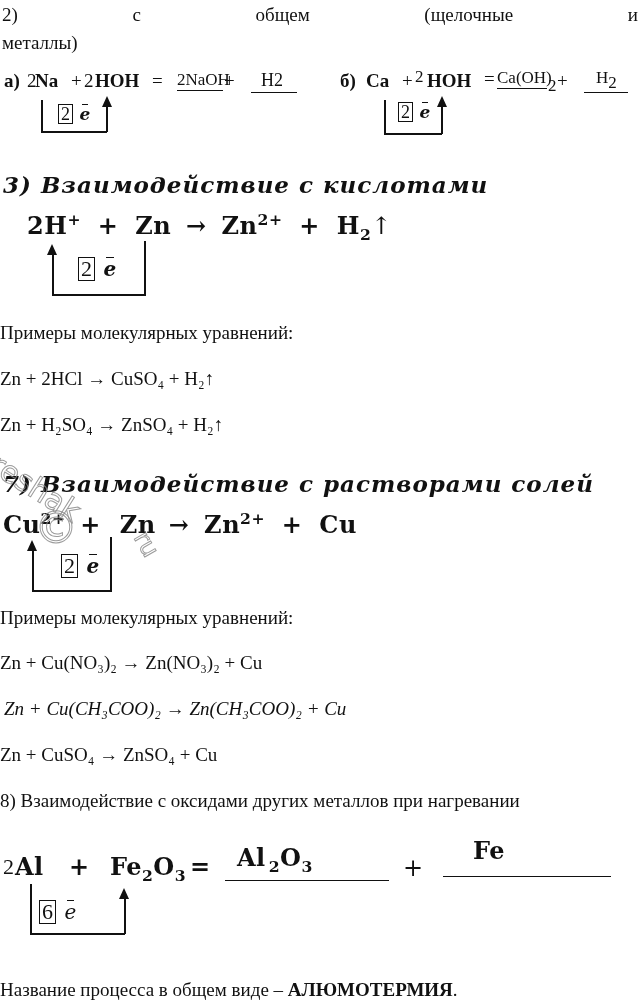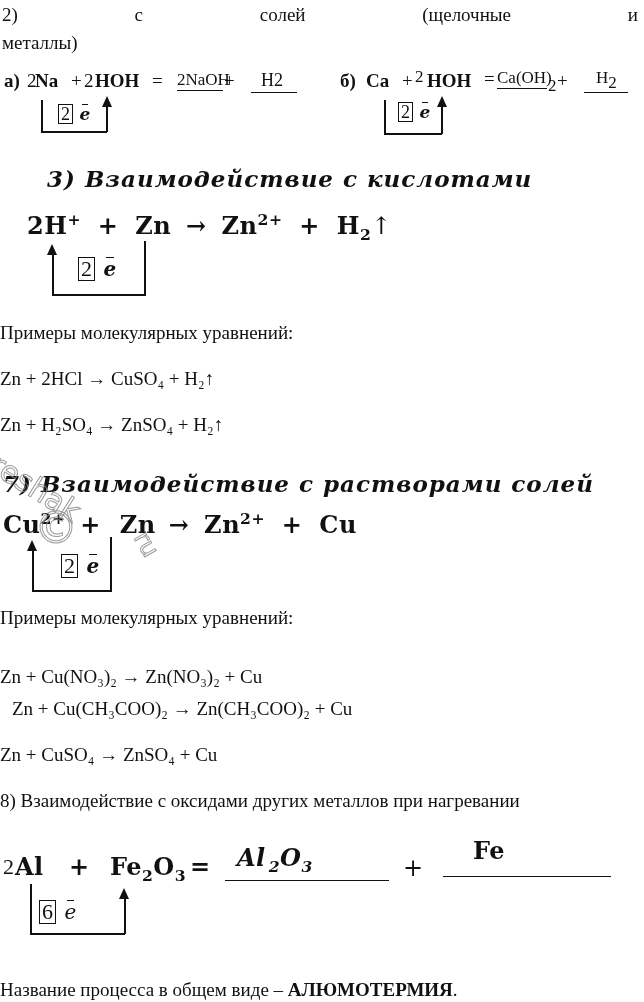--- a/index.html
+++ b/index.html
@@ -19,21 +19,21 @@
   .arrow-up { position: absolute; width: 0; height: 0; border-left: 5px solid transparent; border-right: 5px solid transparent; border-bottom: 11px solid #111; }
   sub, sup { font-size: 65%; }
   .watermark { position: absolute; color: transparent; -webkit-text-stroke: 1px #8a8a8a; font-family: "DejaVu Sans", sans-serif; opacity: 0.85; }
 </style>
 </head>
 <body>
 
 <div class="abs p-text justify-line" style="left:2px; top:4px;">
   <span>2)</span>
   <span>с</span>
-  <span>солей</span>
+  <span>общем</span>
   <span>(щелочные</span>
   <span>и</span>
 </div>
 <div class="abs p-text" style="left:2px; top:32px;">металлы)</div>
 
 <div class="abs" style="left:4px; top:68px; height:30px;">
   <span class="abs bold serif" style="left:0; top:2px; font-size:19px;">а)</span>
   <span class="abs serif" style="left:23px; top:2px; font-size:19px;">2</span>
   <span class="abs bold serif" style="left:31px; top:2px; font-size:19px;">Na</span>
   <span class="abs serif" style="left:67px; top:2px; font-size:19px;">+</span>
@@ -73,21 +73,21 @@
 
 <div class="line" style="left:384px; top:100px; width:1.5px; height:34px;"></div>
 <div class="line" style="left:384px; top:133px; width:58px; height:1.5px;"></div>
 <div class="line" style="left:441px; top:106px; width:1.5px; height:28px;"></div>
 <div class="arrow-up" style="left:437px; top:96px;"></div>
 <div class="abs" style="left:398px; top:102px; font-size:18px;">
   <span class="boxnum">2</span>
   <span class="ebar" style="font-size:17px; margin-left:2px;">e</span>
 </div>
 
-<div class="abs heading-italic" style="left:3px; top:165px;margin-left:44px;">3) Взаимодействие с кислотами</div>
+<div class="abs heading-italic" style="left:3px; top:171px;">3) Взаимодействие с кислотами</div>
 <div class="abs eq-big" style="left:27px; top:210px;">
   <span>2H</span><sup>+</sup>
   <span style="margin-left:8px;">+</span>
   <span style="margin-left:8px;">Zn</span>
   <span style="margin-left:6px;">→</span>
   <span style="margin-left:6px;">Zn</span><sup>2+</sup>
   <span style="margin-left:8px;">+</span>
   <span style="margin-left:8px;">H</span><sub>2</sub><span style="font-weight:normal;">↑</span>
 </div>
 
@@ -122,34 +122,34 @@
 <div class="abs" style="left:61px; top:553px; font-size:22px;">
   <span class="boxnum">2</span>
   <span class="ebar" style="font-size:20px; margin-left:3px;">e</span>
 </div>
 
 <div class="watermark" style="left:2px; top:446px; font-size:30px; transform: rotate(32deg); transform-origin: left top;">reshak</div>
 <div class="watermark" style="left:34px; top:502px; font-size:44px;">©</div>
 <div class="watermark" style="left:134px; top:530px; font-size:24px; transform: rotate(60deg);">ru</div>
 
 <div class="abs p-text" style="left:0; top:607px;">Примеры молекулярных уравнений:</div>
-<div class="abs p-text" style="left:0; top:652px;margin-top:14px;">Zn + Cu(NO₃)₂ → Zn(NO₃)₂ + Cu</div>
-<div class="abs p-text" style="left:12px; top:698px;">Zn + Cu(CH₃COO)₂ → Zn(CH₃COO)₂ + Cu</div>
+<div class="abs p-text" style="left:0; top:652px;">Zn + Cu(NO₃)₂ → Zn(NO₃)₂ + Cu</div>
+<div class="abs p-text" style="left:4px; top:698px;font-style:italic;">Zn + Cu(CH₃COO)₂ → Zn(CH₃COO)₂ + Cu</div>
 <div class="abs p-text" style="left:0; top:744px;">Zn + CuSO₄ → ZnSO₄ + Cu</div>
 
 <div class="abs p-text" style="left:0; top:790px;">8) Взаимодействие с оксидами других металлов при нагревании</div>
 
 <div class="abs" style="left:3px; top:848px; height:40px; width:640px;">
   <span class="abs serif" style="left:0; top:6px; font-size:22px;">2</span>
   <span class="abs eq-big" style="left:12px; top:4px;">Al</span>
   <span class="abs eq-big" style="left:66px; top:4px;">+</span>
   <span class="abs eq-big" style="left:107px; top:4px;"><span>Fe</span><sub>2</sub><span>O</span><sub>3</sub></span>
   <span class="abs eq-big" style="left:187px; top:4px;">=</span>
   <span class="abs ul" style="left:222px; top:0; width:164px; height:32px;">
-    <span class="eq-big" style="position:absolute; left:12px; top:-5px;font-style:italic;"><span>Al</span><sub style="margin-left:3px;">2</sub><span>O</span><sub>3</sub></span>
+    <span class="eq-big" style="position:absolute; left:12px; top:-5px;"><span>Al</span><sub style="margin-left:3px;">2</sub><span>O</span><sub>3</sub></span>
   </span>
   <span class="abs eq-big" style="left:400px; top:6px; font-weight:normal;">+</span>
   <span class="abs ul" style="left:440px; top:-4px; width:168px; height:32px;">
     <span class="eq-big" style="position:absolute; left:30px; top:-8px;">Fe</span>
   </span>
 </div>
 
 <div class="line" style="left:30px; top:884px; width:1.5px; height:50px;"></div>
 <div class="line" style="left:30px; top:933px; width:95px; height:1.5px;"></div>
 <div class="line" style="left:124px; top:894px; width:1.5px; height:40px;"></div>

